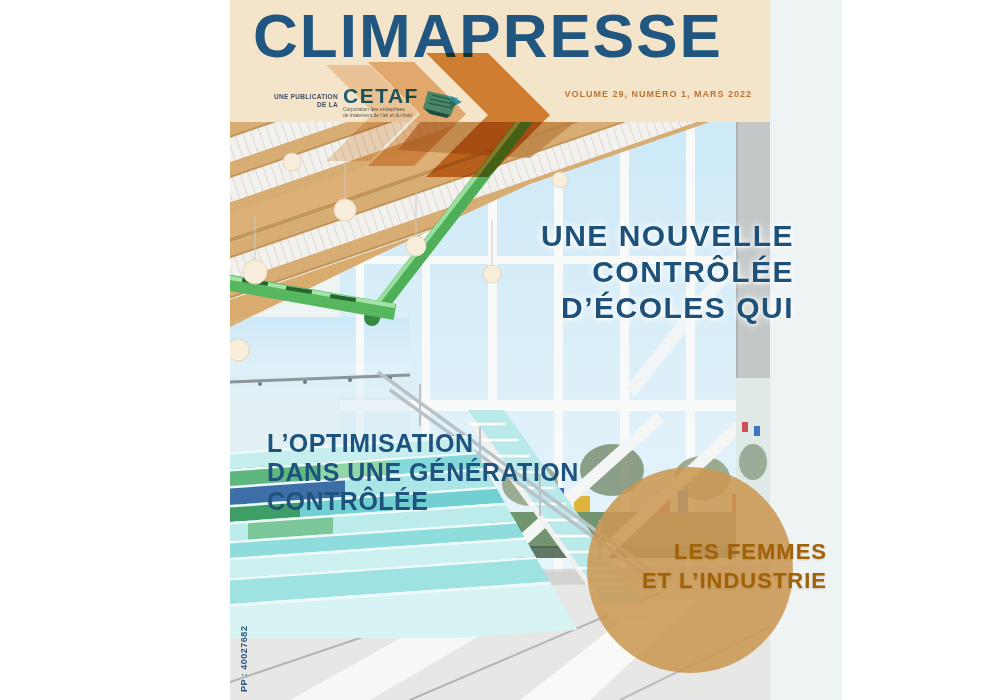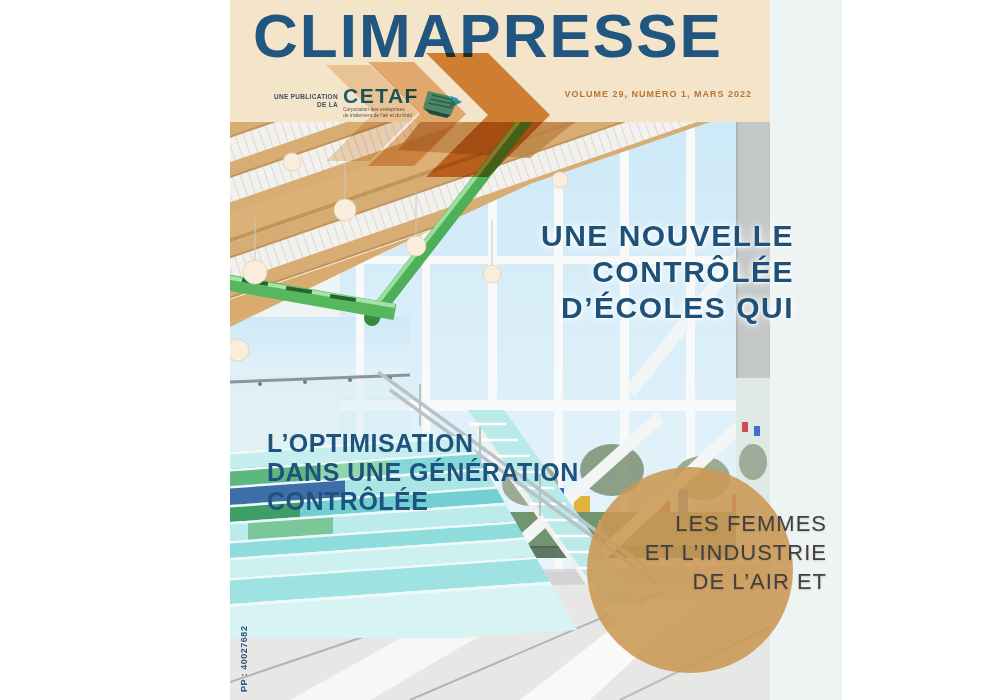--- a/index.html
+++ b/index.html
@@ -19,22 +19,22 @@
   .photo{position:absolute;left:0;top:122px;width:540px;height:578px;}
   .chevrons{position:absolute;left:0;top:0;width:540px;height:700px;pointer-events:none;}
   .chevrons polygon{mix-blend-mode:multiply;}
   .headline-main{position:absolute;right:48px;top:218px;text-align:right;
       font-size:30px;line-height:36px;font-weight:bold;letter-spacing:1.5px;color:#1d5179;white-space:nowrap;
       text-shadow:0 0 6px #ffffff,0 0 12px rgba(255,255,255,.75),1px 1px 2px rgba(255,255,255,.8);margin-left:30px;}
   .headline-secondary{position:absolute;left:37px;top:429px;text-align:left;
       font-size:25px;line-height:29px;font-weight:bold;letter-spacing:.5px;color:#1e537e;white-space:nowrap;}
   .badge-circle{position:absolute;left:357px;top:467px;width:206px;height:206px;border-radius:50%;
       background:rgba(203,151,83,0.88);}
-  .badge-text{position:absolute;right:15px;top:509px;text-align:right;
-      font-size:22px;line-height:29px;font-weight:normal;letter-spacing:1px;color:#404040;white-space:nowrap;
+  .badge-text{position:absolute;right:15px;top:537px;text-align:right;
+      font-size:22px;line-height:29px;font-weight:bold;letter-spacing:1px;color:#a16207;white-space:nowrap;
       text-shadow:0 1px 2px rgba(120,80,30,.25);}
   .postal{position:absolute;left:-26px;top:645px;width:82px;height:12px;
       transform:rotate(-90deg);font-size:9px;font-weight:bold;color:#2a5580;letter-spacing:.5px;white-space:nowrap;}
 </style>
 </head>
 <body>
 
 <div class="cover">
 
   <div class="masthead">
@@ -261,17 +261,16 @@
   <div class="headline-secondary">
     <div>L’OPTIMISATION</div>
     <div>DANS UNE GÉNÉRATION</div>
     <div>CONTRÔLÉE</div>
   </div>
 
   <div class="badge-circle"></div>
   <div class="badge-text">
     <div>LES FEMMES</div>
     <div>ET L’INDUSTRIE</div>
-    <div>DE L’AIR ET</div>
   </div>
 
   <div class="postal">PP : 40027682</div>
 </div>
 
 </body></html>

